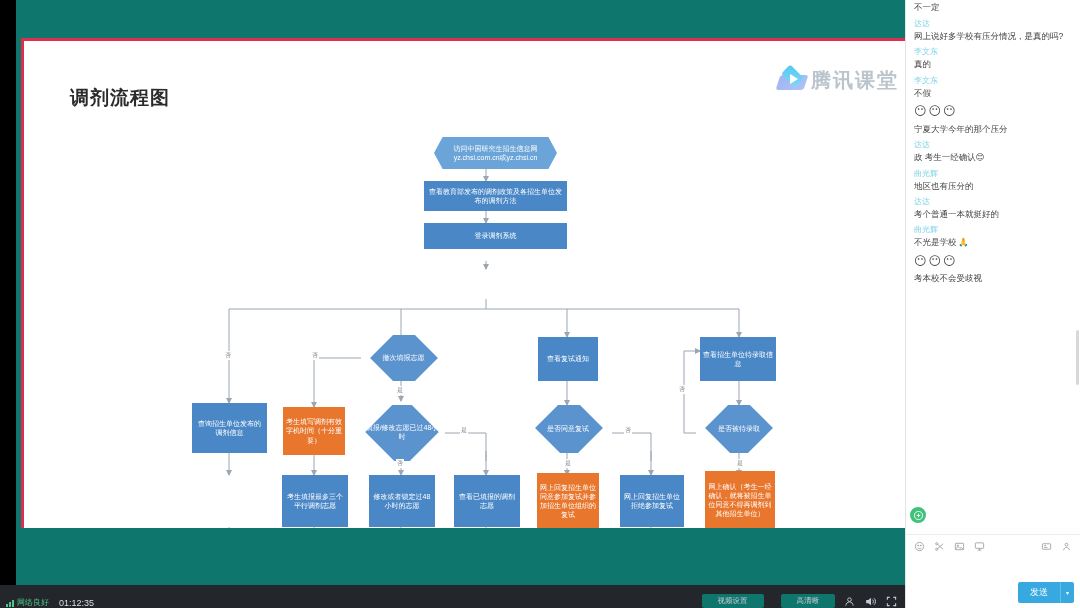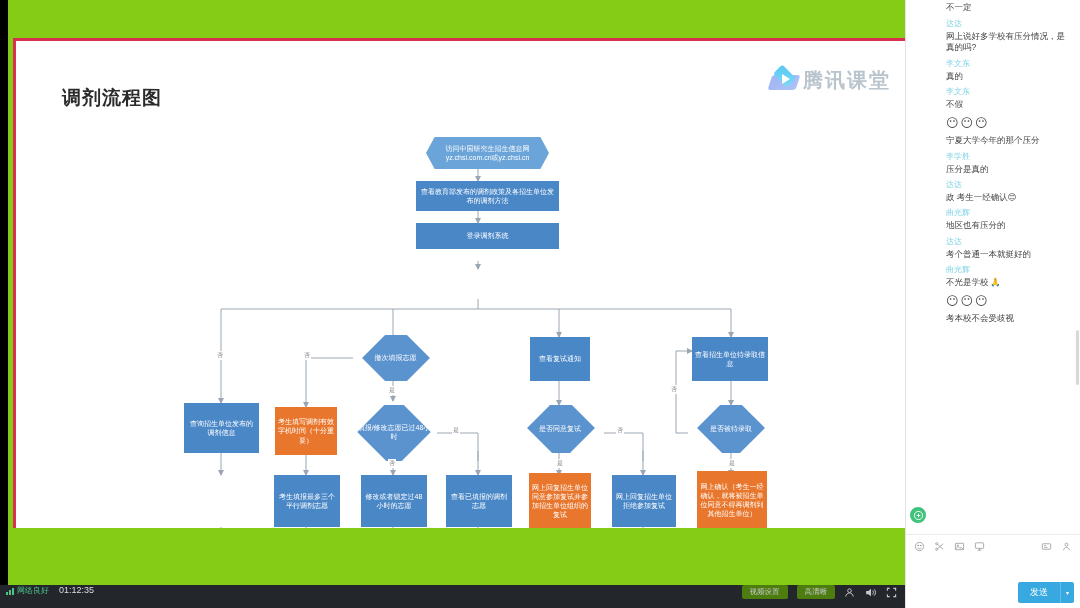--- a/index.html
+++ b/index.html
@@ -6,22 +6,22 @@
   html, body {
     width: 1080px; height: 608px;
     overflow: hidden;
     font-family: "Liberation Sans", "DejaVu Sans", sans-serif;
     background: #000;
   }
   #app { position: relative; width: 1080px; height: 608px; background: #000; }
 
   
   #video-area {
-    position: absolute; left: 8px; top: 0; width: 905px; height: 600px;
-    background: #84cc16; overflow: hidden;
+    position: absolute; left: 16px; top: 0; width: 905px; height: 600px;
+    background: #0f766e; overflow: hidden;
   }
   #slide-frame {
     position: absolute; left: 5px; top: 38px; width: 896px; height: 490px;
     background: #ffffff;
     border-left: 3px solid #d9304f;
     border-top: 3px solid #d9304f;
     overflow: hidden;
   }
   #slide-title {
     position: absolute; left: 46px; top: 44px;
@@ -84,38 +84,38 @@
     color: #fff; font-size: 7px; line-height: 1.3; pointer-events: none;
   }
   .edge-label {
     position: absolute; font-size: 6px; color: #7a7a7a;
     background: #fff; padding: 0 1px;
   }
 
   
   #player-bar {
     position: absolute; left: 0; top: 585px; width: 905px; height: 23px;
-    background: #23262b; display: flex; align-items: flex-start;
+    background: #23262b; display: flex; align-items: flex-end;
   }
   #net-status {
     margin-left: 6px; font-size: 8px; color: #4ec38a;
     display: flex; align-items: center; gap: 3px;
   }
   #net-bars { display: flex; align-items: flex-end; gap: 1px; height: 8px; }
   #net-bars i { display:block; width: 2px; background: #4ec38a; }
   #net-bars i:nth-child(1){height:3px;} #net-bars i:nth-child(2){height:5px;}
   #net-bars i:nth-child(3){height:7px;}
   #time-code { margin-left: 10px; font-size: 9px; color: #dcdfe3; font-family: "Liberation Sans", sans-serif;}
   #player-right {
     margin-left: auto; margin-right: 8px;
     display: flex; align-items: center; gap: 9px;
   }
   .pill {
-    font-size: 7.5px; color: #c6cad0; background: #4d7c0f;
-    padding: 2px 8px; border-radius: 2px; white-space: nowrap;
+    font-size: 7.5px; color: #c6cad0; background: #0f766e;
+    padding: 2px 16px; border-radius: 2px; white-space: nowrap; margin-left: 8px;
   }
   .pbtn { color: #c6cad0; display:flex; align-items:center; }
 
   
   #sidebar {
     position: absolute; left: 905px; top: 0; width: 175px; height: 608px;
     background: #ffffff; border-left: 1px solid #e3e3e3;
     display: flex; flex-direction: column;
   }
   #promo {
@@ -146,21 +146,20 @@
     font-size: 9px; color: #666; position: relative; cursor: pointer;
   }
   .tab.active { color: #4fc0d8; }
   .tab.active::after {
     content: ""; position: absolute; left: 12%; right: 12%; bottom: -1px;
     height: 2px; background: #4fc0d8;
   }
   #chat-scroll {
     flex: 1 1 auto; overflow: hidden; position: relative;
     padding: 2px 8px 0 8px;
-    margin-left: 32px;
   }
   .msg { margin-bottom: 4px; }
   .msg .who { font-size: 8px; color: #7fd3e6; margin-bottom: 2px; }
   .msg .body { font-size: 8.5px; color: #444; line-height: 1.35; word-break: break-all; }
   .msg .body.emojionly { font-size: 12px; letter-spacing: 2px; }
   .partial-top { font-size: 8.5px; color: #444; margin-bottom: 4px; }
   #scrollthumb {
     position: absolute; right: 1px; top: 330px; width: 3px; height: 55px;
     background: #d8d8d8; border-radius: 2px;
   }
@@ -419,24 +418,20 @@
         <div class="who">李文东</div>
         <div class="body">不假</div>
       </div>
       <div class="msg">
         <div class="body emojionly">😶😶😶</div>
       </div>
       <div class="msg">
         <div class="body">宁夏大学今年的那个压分</div>
       </div>
       <div class="msg">
-        <div class="who">李学胜</div>
-        <div class="body">压分是真的</div>
-      </div>
-      <div class="msg">
         <div class="who">达达</div>
         <div class="body">政 考生一经确认😊</div>
       </div>
       <div class="msg">
         <div class="who">曲光辉</div>
         <div class="body">地区也有压分的</div>
       </div>
       <div class="msg">
         <div class="who">达达</div>
         <div class="body">考个普通一本就挺好的</div>

